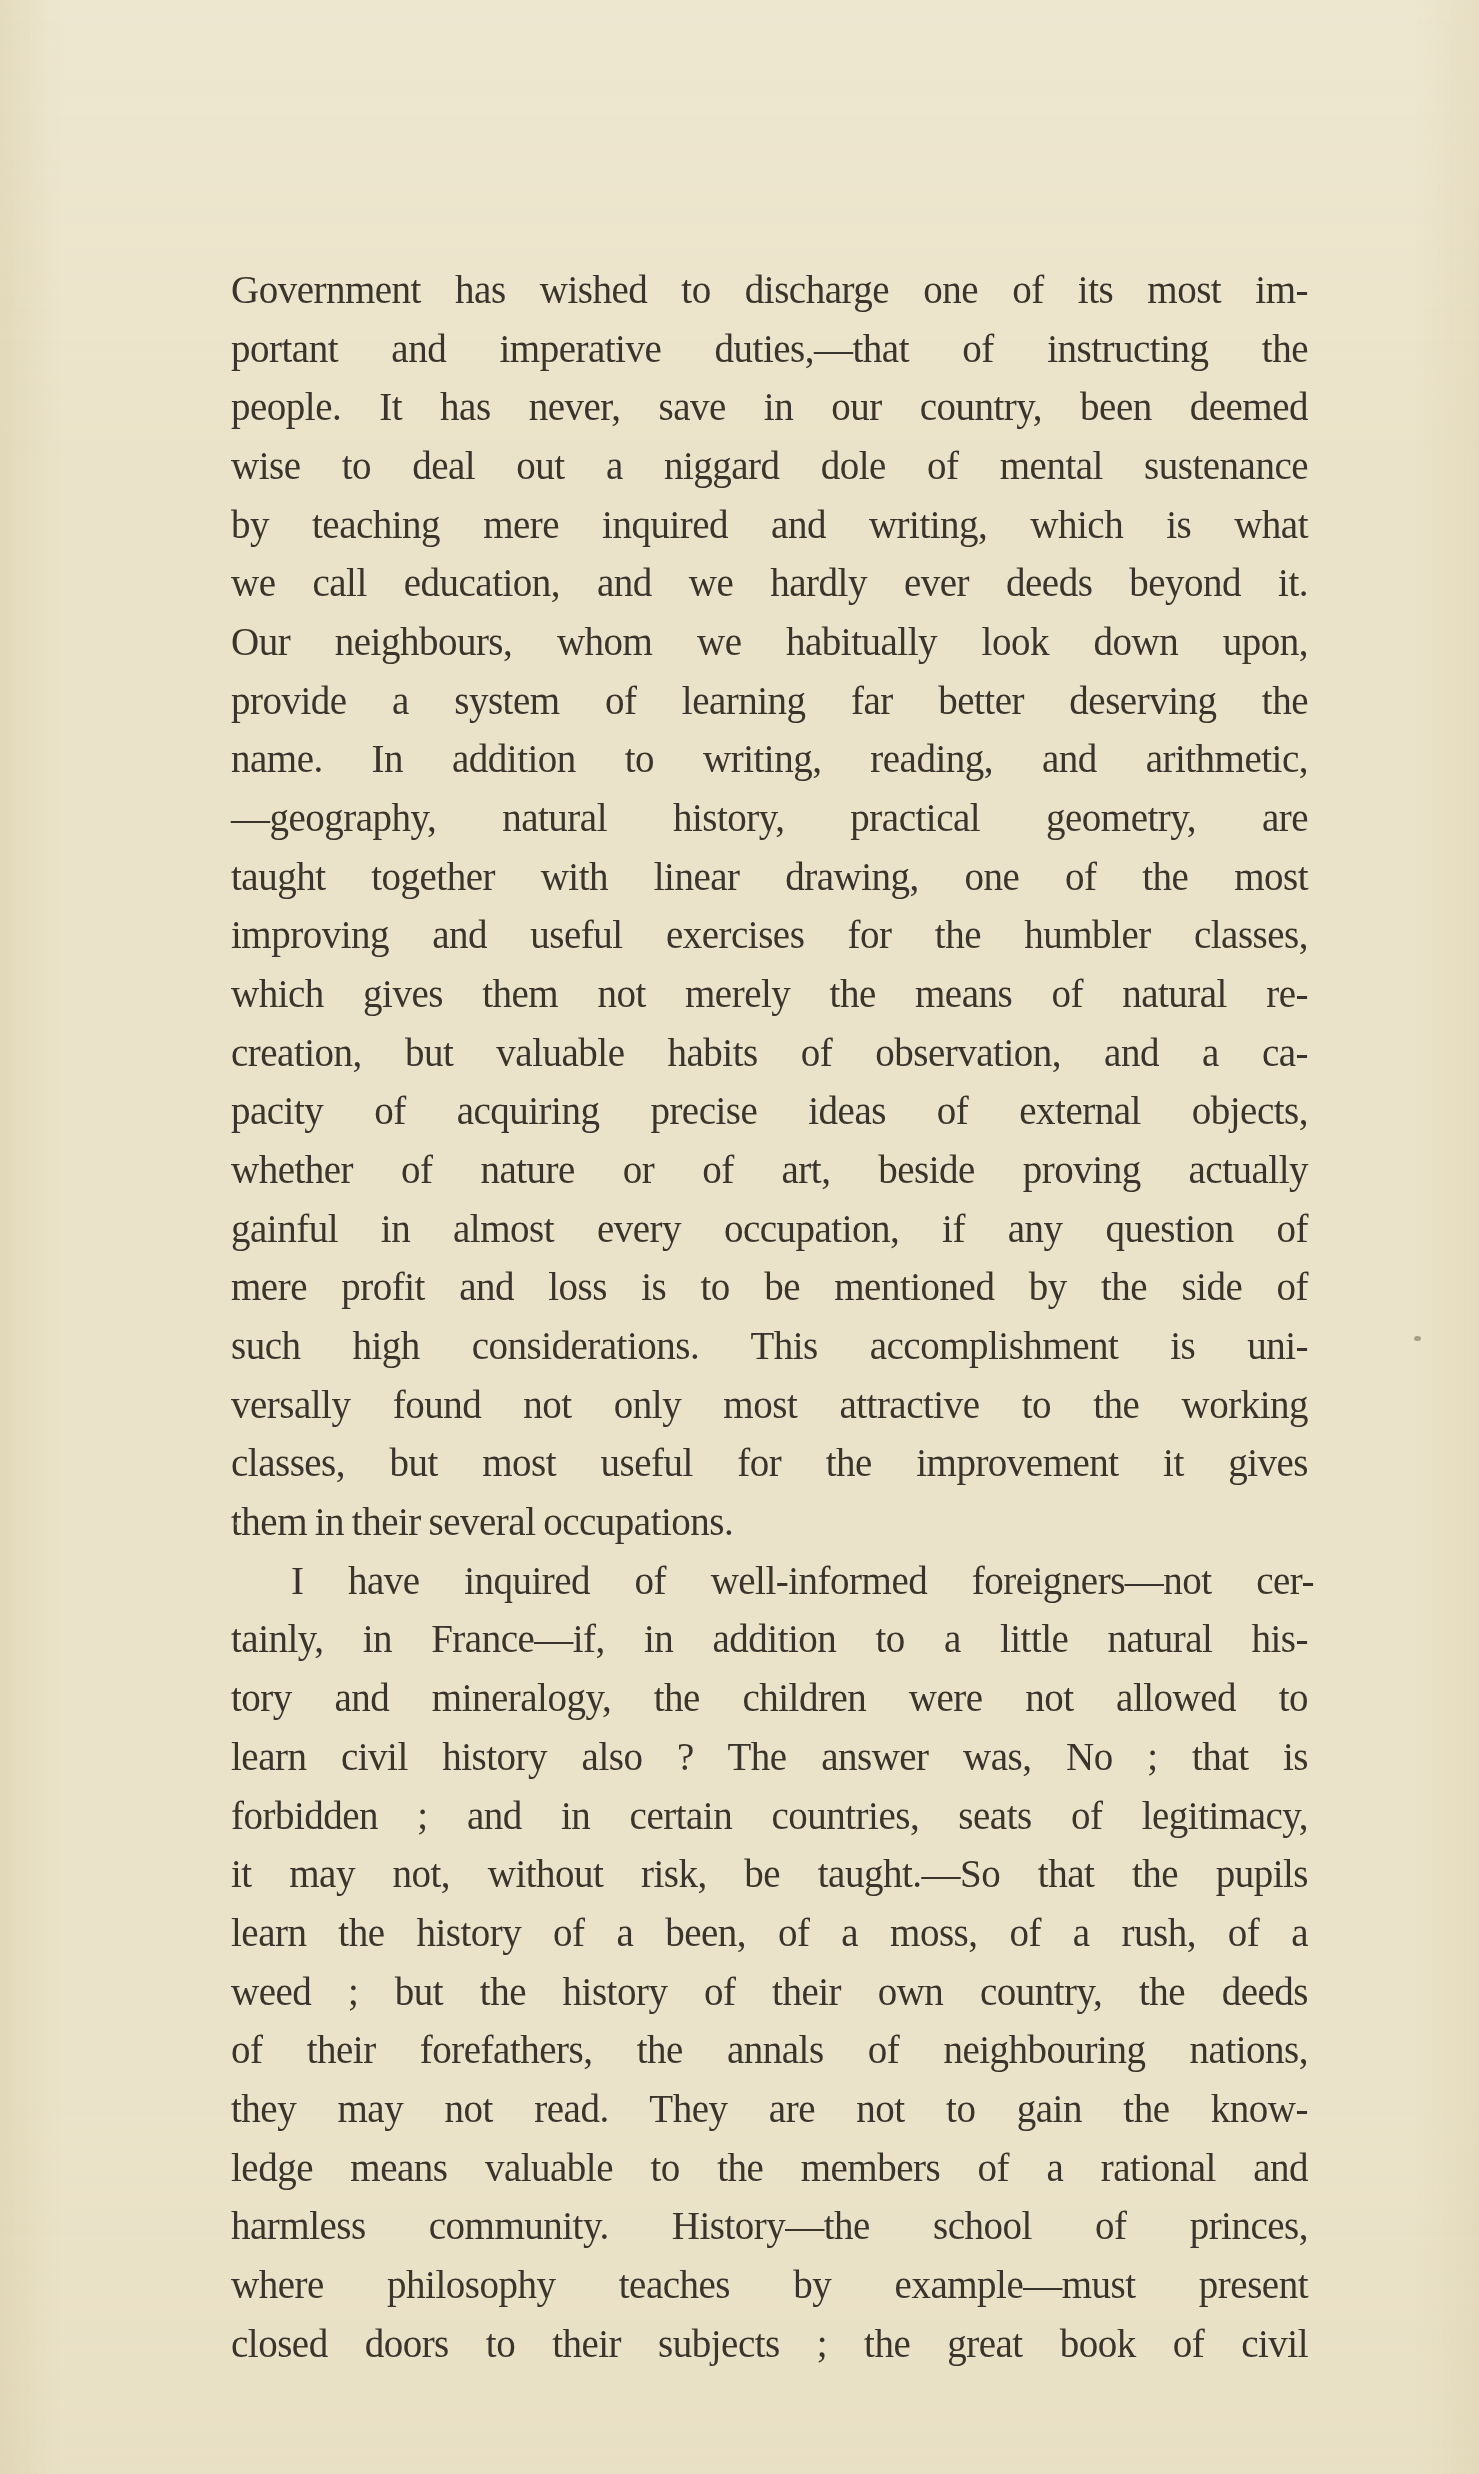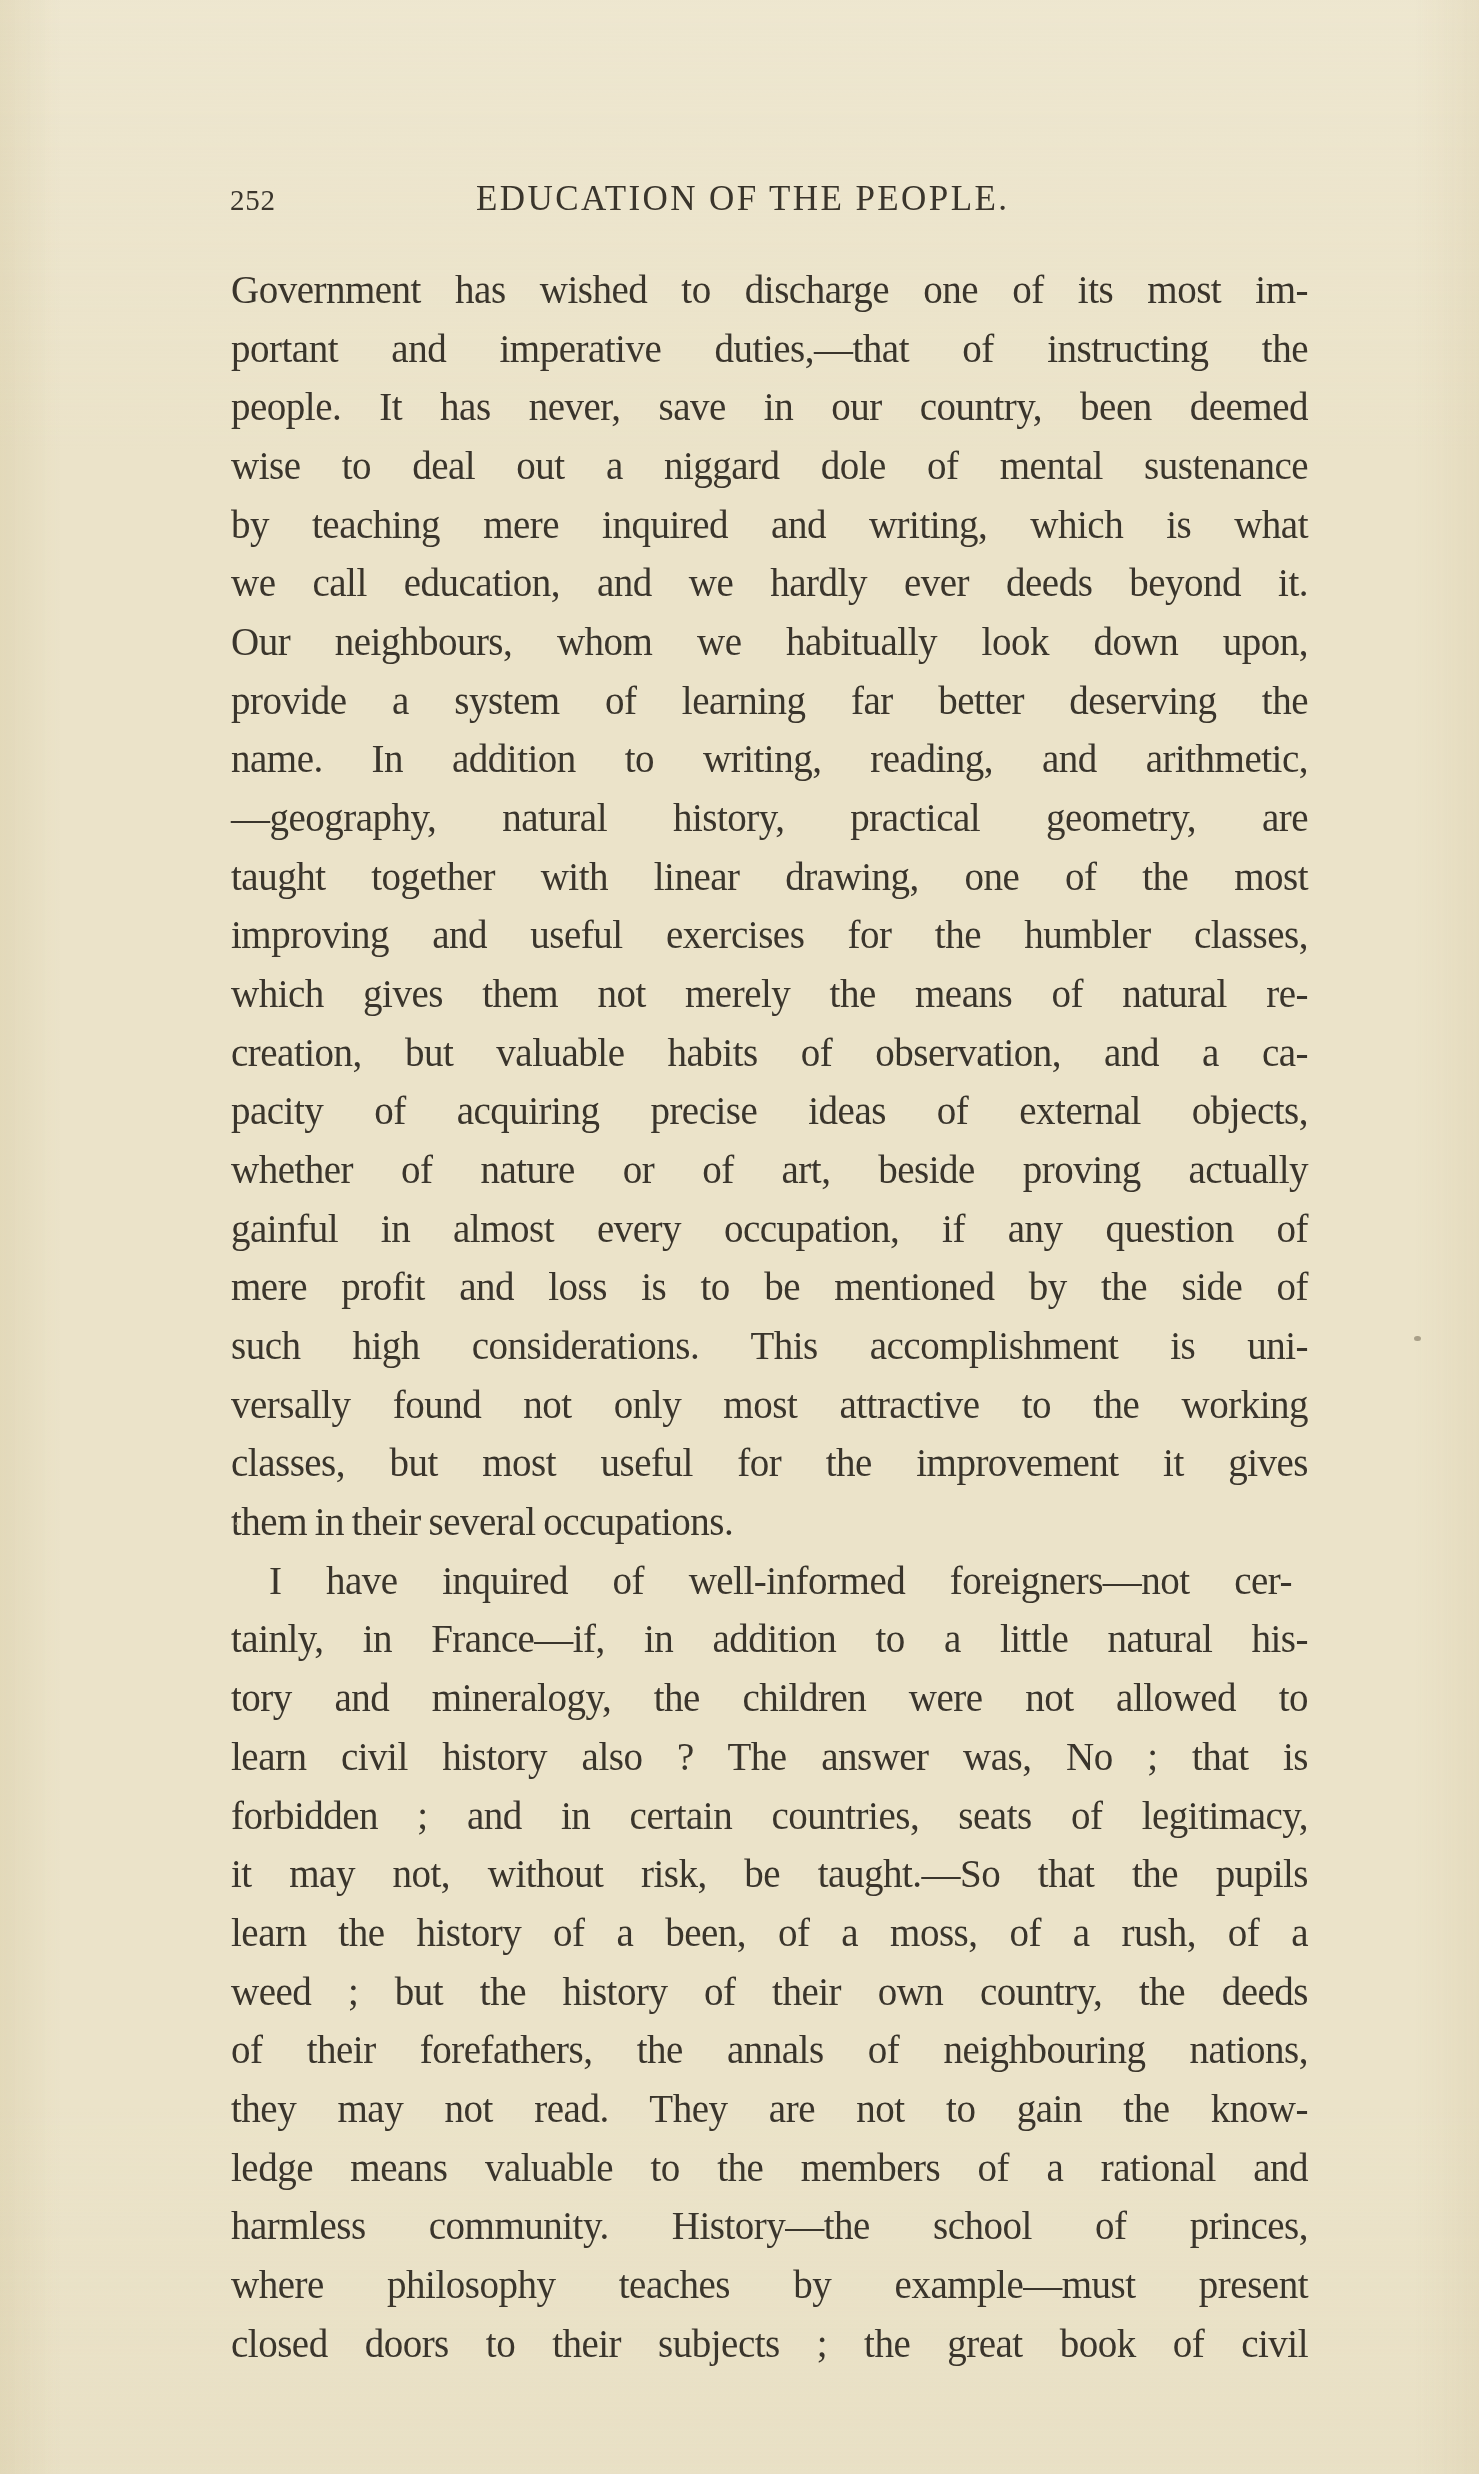--- a/index.html
+++ b/index.html
@@ -60,21 +60,21 @@
     font-size: 39px;
     line-height: 1;
     height: 48px;
     white-space: nowrap;
     text-align: justify;
     text-align-last: justify;
     word-spacing: -1.5px;
     letter-spacing: -0.5px;
   }
   .line.indent {
-    left: 38px;
+    left: 60px;
     width: 1023px;
   }
   .line.last {
     text-align: right;
     text-align-last: left;
   }
   .speck {
     position: absolute;
     left: 1414px;
     top: 1336px;
@@ -93,24 +93,20 @@
     border-radius: 50%;
     background: #b4aa92;
     opacity: 0.7;
   }
 </style>
 </head>
 <body>
 
 <div class="page">
 
-  <div class="running-head">
-    <span class="page-number">252</span>
-    <span class="head-title">EDUCATION OF THE PEOPLE.</span>
-  </div>
 
   <div class="body-text">
 
     <div>
       <div class="line" style="top:270px">Government has wished to discharge one of its most im-</div>
       <div class="line" style="top:329px">portant and imperative duties,—that of instructing the</div>
       <div class="line" style="top:387px">people.  It has never, save in our country, been deemed</div>
       <div class="line" style="top:446px">wise to deal out a niggard dole of mental sustenance</div>
       <div class="line" style="top:505px">by teaching mere inquired and writing, which is what</div>
       <div class="line" style="top:563px">we call education, and we hardly ever deeds beyond it.</div>

